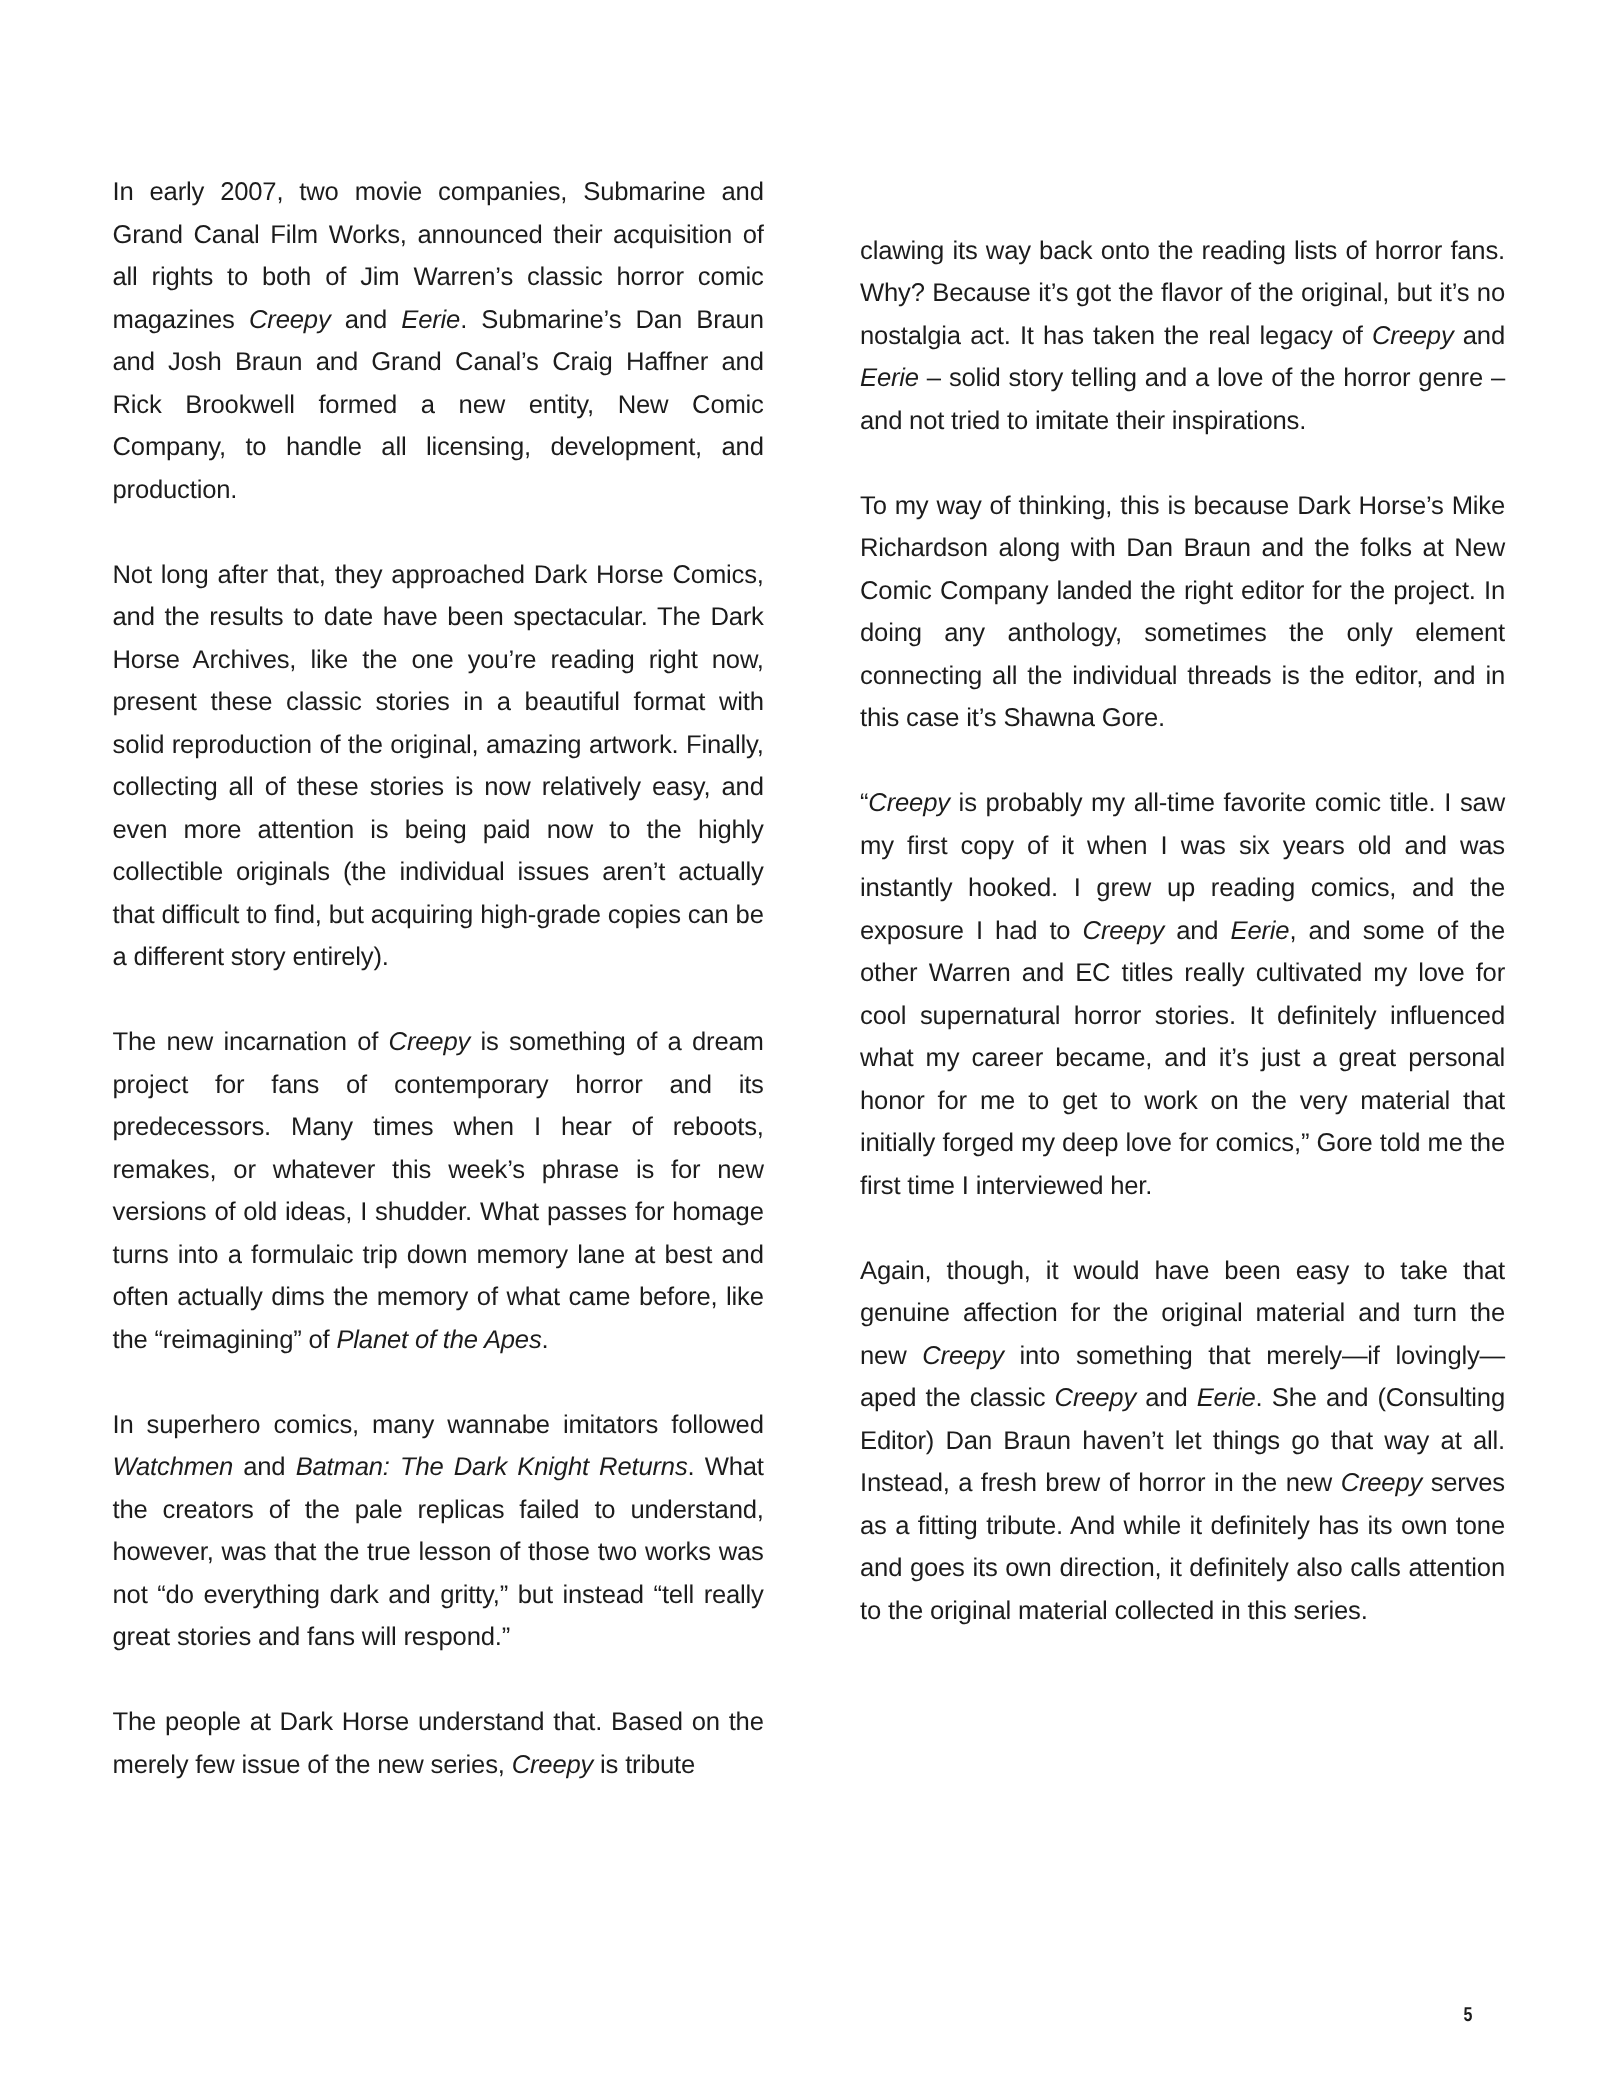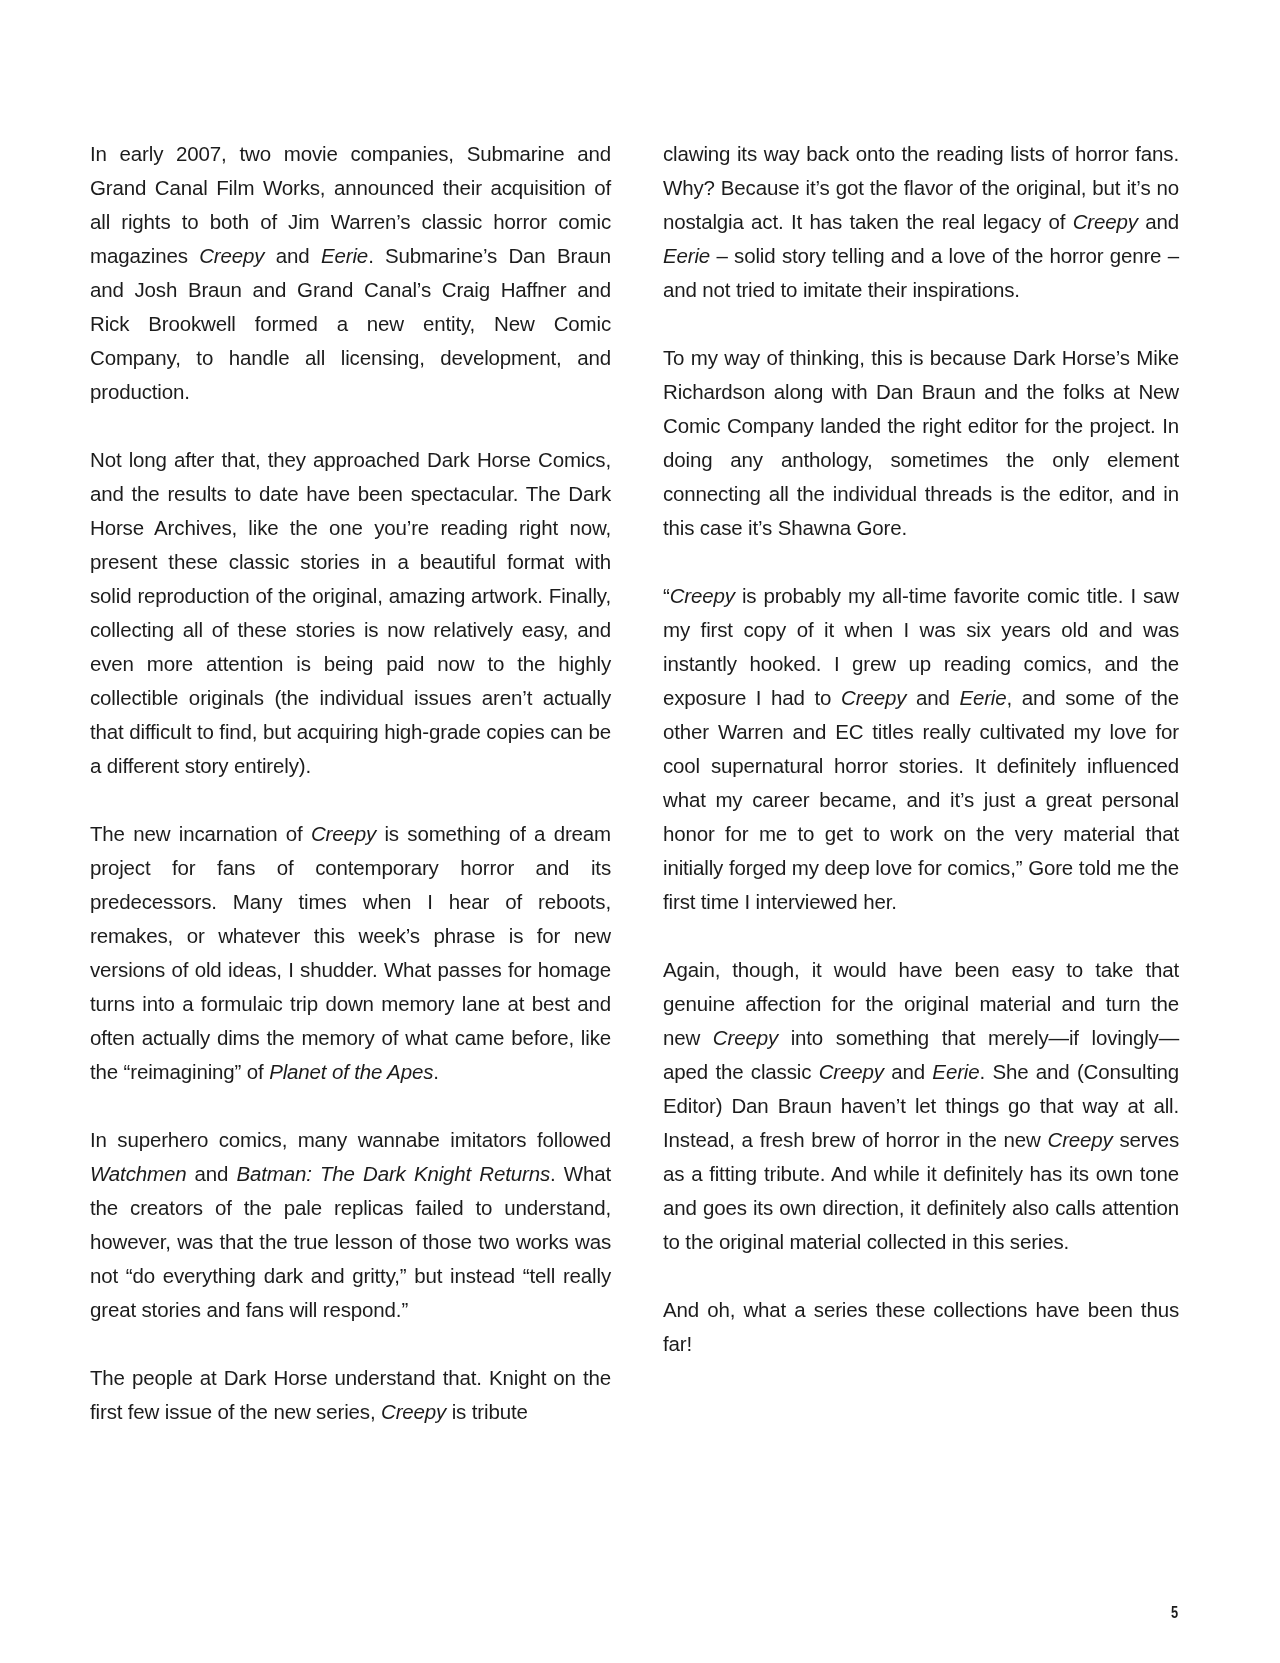--- a/index.html
+++ b/index.html
@@ -9,21 +9,21 @@
     position: absolute;
     top: 137px;
     font-family: "Liberation Sans", sans-serif;
     font-size: 20.5px;
     line-height: 34px;
     color: #1c1c1c;
     text-align: justify;
     letter-spacing: -0.15px;
   }
   .col-left { left: 90px; width: 521px; }
-  .col-right { left: 663px; width: 516px; }
+  .col-right { left: 688px; width: 516px; margin-top: 47px; }
   .para { margin: 0 0 34px 0; }
   .para.no-gap { margin-bottom: 0; }
   .para .it { font-style: italic; }
   .page-number {
     position: absolute;
     left: 1170px;
     top: 1604px;
     font-family: "Liberation Sans", sans-serif;
     font-weight: bold;
     font-size: 16px;
@@ -39,30 +39,29 @@
   <div class="column col-left">
     <p class="para"><span>In early 2007, two movie companies, Submarine and Grand Canal Film Works, announced their acquisition of all rights to both of Jim Warren’s classic horror comic magazines </span><span class="it">Creepy</span><span> and </span><span class="it">Eerie</span><span>. Submarine’s Dan Braun and Josh Braun and Grand Canal’s Craig Haffner and Rick Brookwell formed a new entity, New Comic Company, to handle all licensing, development, and production.</span></p>
 
     <p class="para"><span>Not long after that, they approached Dark Horse Comics, and the results to date have been spectacular. The Dark Horse Archives, like the one you’re reading right now, present these classic stories in a beautiful format with solid reproduction of the original, amazing artwork. Finally, collecting all of these stories is now relatively easy, and even more attention is being paid now to the highly collectible originals (the individual issues aren’t actually that difficult to find, but acquiring high-grade copies can be a different story entirely).</span></p>
 
 
     <p class="para"><span>The new incarnation of </span><span class="it">Creepy</span><span> is something of a dream project for fans of contemporary horror and its predecessors. Many times when I hear of reboots, remakes, or whatever this week’s phrase is for new versions of old ideas, I shudder. What passes for homage turns into a formulaic trip down memory lane at best and often actually dims the memory of what came before, like the “reimagining” of </span><span class="it">Planet of the Apes</span><span>.</span></p>
 
     <p class="para"><span>In superhero comics, many wannabe imitators followed </span><span class="it">Watchmen</span><span> and </span><span class="it">Batman: The Dark Knight Returns</span><span>. What the creators of the pale replicas failed to understand, however, was that the true lesson of those two works was not “do everything dark and gritty,” but instead “tell really great stories and fans will respond.”</span></p>
 
-    <p class="para no-gap"><span>The people at Dark Horse understand that. Knight on the first few issue of the new series, </span><span class="it">Creepy</span><span> is tribute</span></p>
+    <p class="para no-gap"><span>The people at Dark Horse understand that. Based on the merely few issue of the new series, </span><span class="it">Creepy</span><span> is tribute</span></p>
   </div>
 
   <div class="column col-right">
     <p class="para"><span>clawing its way back onto the reading lists of horror fans. Why? Because it’s got the flavor of the original, but it’s no nostalgia act. It has taken the real legacy of </span><span class="it">Creepy</span><span> and </span><span class="it">Eerie</span><span> – solid story telling and a love of the horror genre – and not tried to imitate their inspirations.</span></p>
 
     <p class="para"><span>To my way of thinking, this is because Dark Horse’s Mike Richardson along with Dan Braun and the folks at New Comic Company landed the right editor for the project. In doing any anthology, sometimes the only element connecting all the individual threads is the editor, and in this case it’s Shawna Gore.</span></p>
 
     <p class="para"><span>“</span><span class="it">Creepy</span><span> is probably my all-time favorite comic title. I saw my first copy of it when I was six years old and was instantly hooked. I grew up reading comics, and the exposure I had to </span><span class="it">Creepy</span><span> and </span><span class="it">Eerie</span><span>, and some of the other Warren and EC titles really cultivated my love for cool supernatural horror stories. It definitely influenced what my career became, and it’s just a great personal honor for me to get to work on the very material that initially forged my deep love for comics,” Gore told me the first time I interviewed her.</span></p>
 
     <p class="para"><span>Again, though, it would have been easy to take that genuine affection for the original material and turn the new </span><span class="it">Creepy</span><span> into something that merely—if lovingly—aped the classic </span><span class="it">Creepy</span><span> and </span><span class="it">Eerie</span><span>. She and (Consulting Editor) Dan Braun haven’t let things go that way at all. Instead, a fresh brew of horror in the new </span><span class="it">Creepy</span><span> serves as a fitting tribute. And while it definitely has its own tone and goes its own direction, it definitely also calls attention to the original material collected in this series.</span></p>
 
-    <p class="para"><span>And oh, what a series these collections have been thus far!</span></p>
 
   </div>
 
   <div class="page-number">5</div>
 </div>
 
 </body></html>

